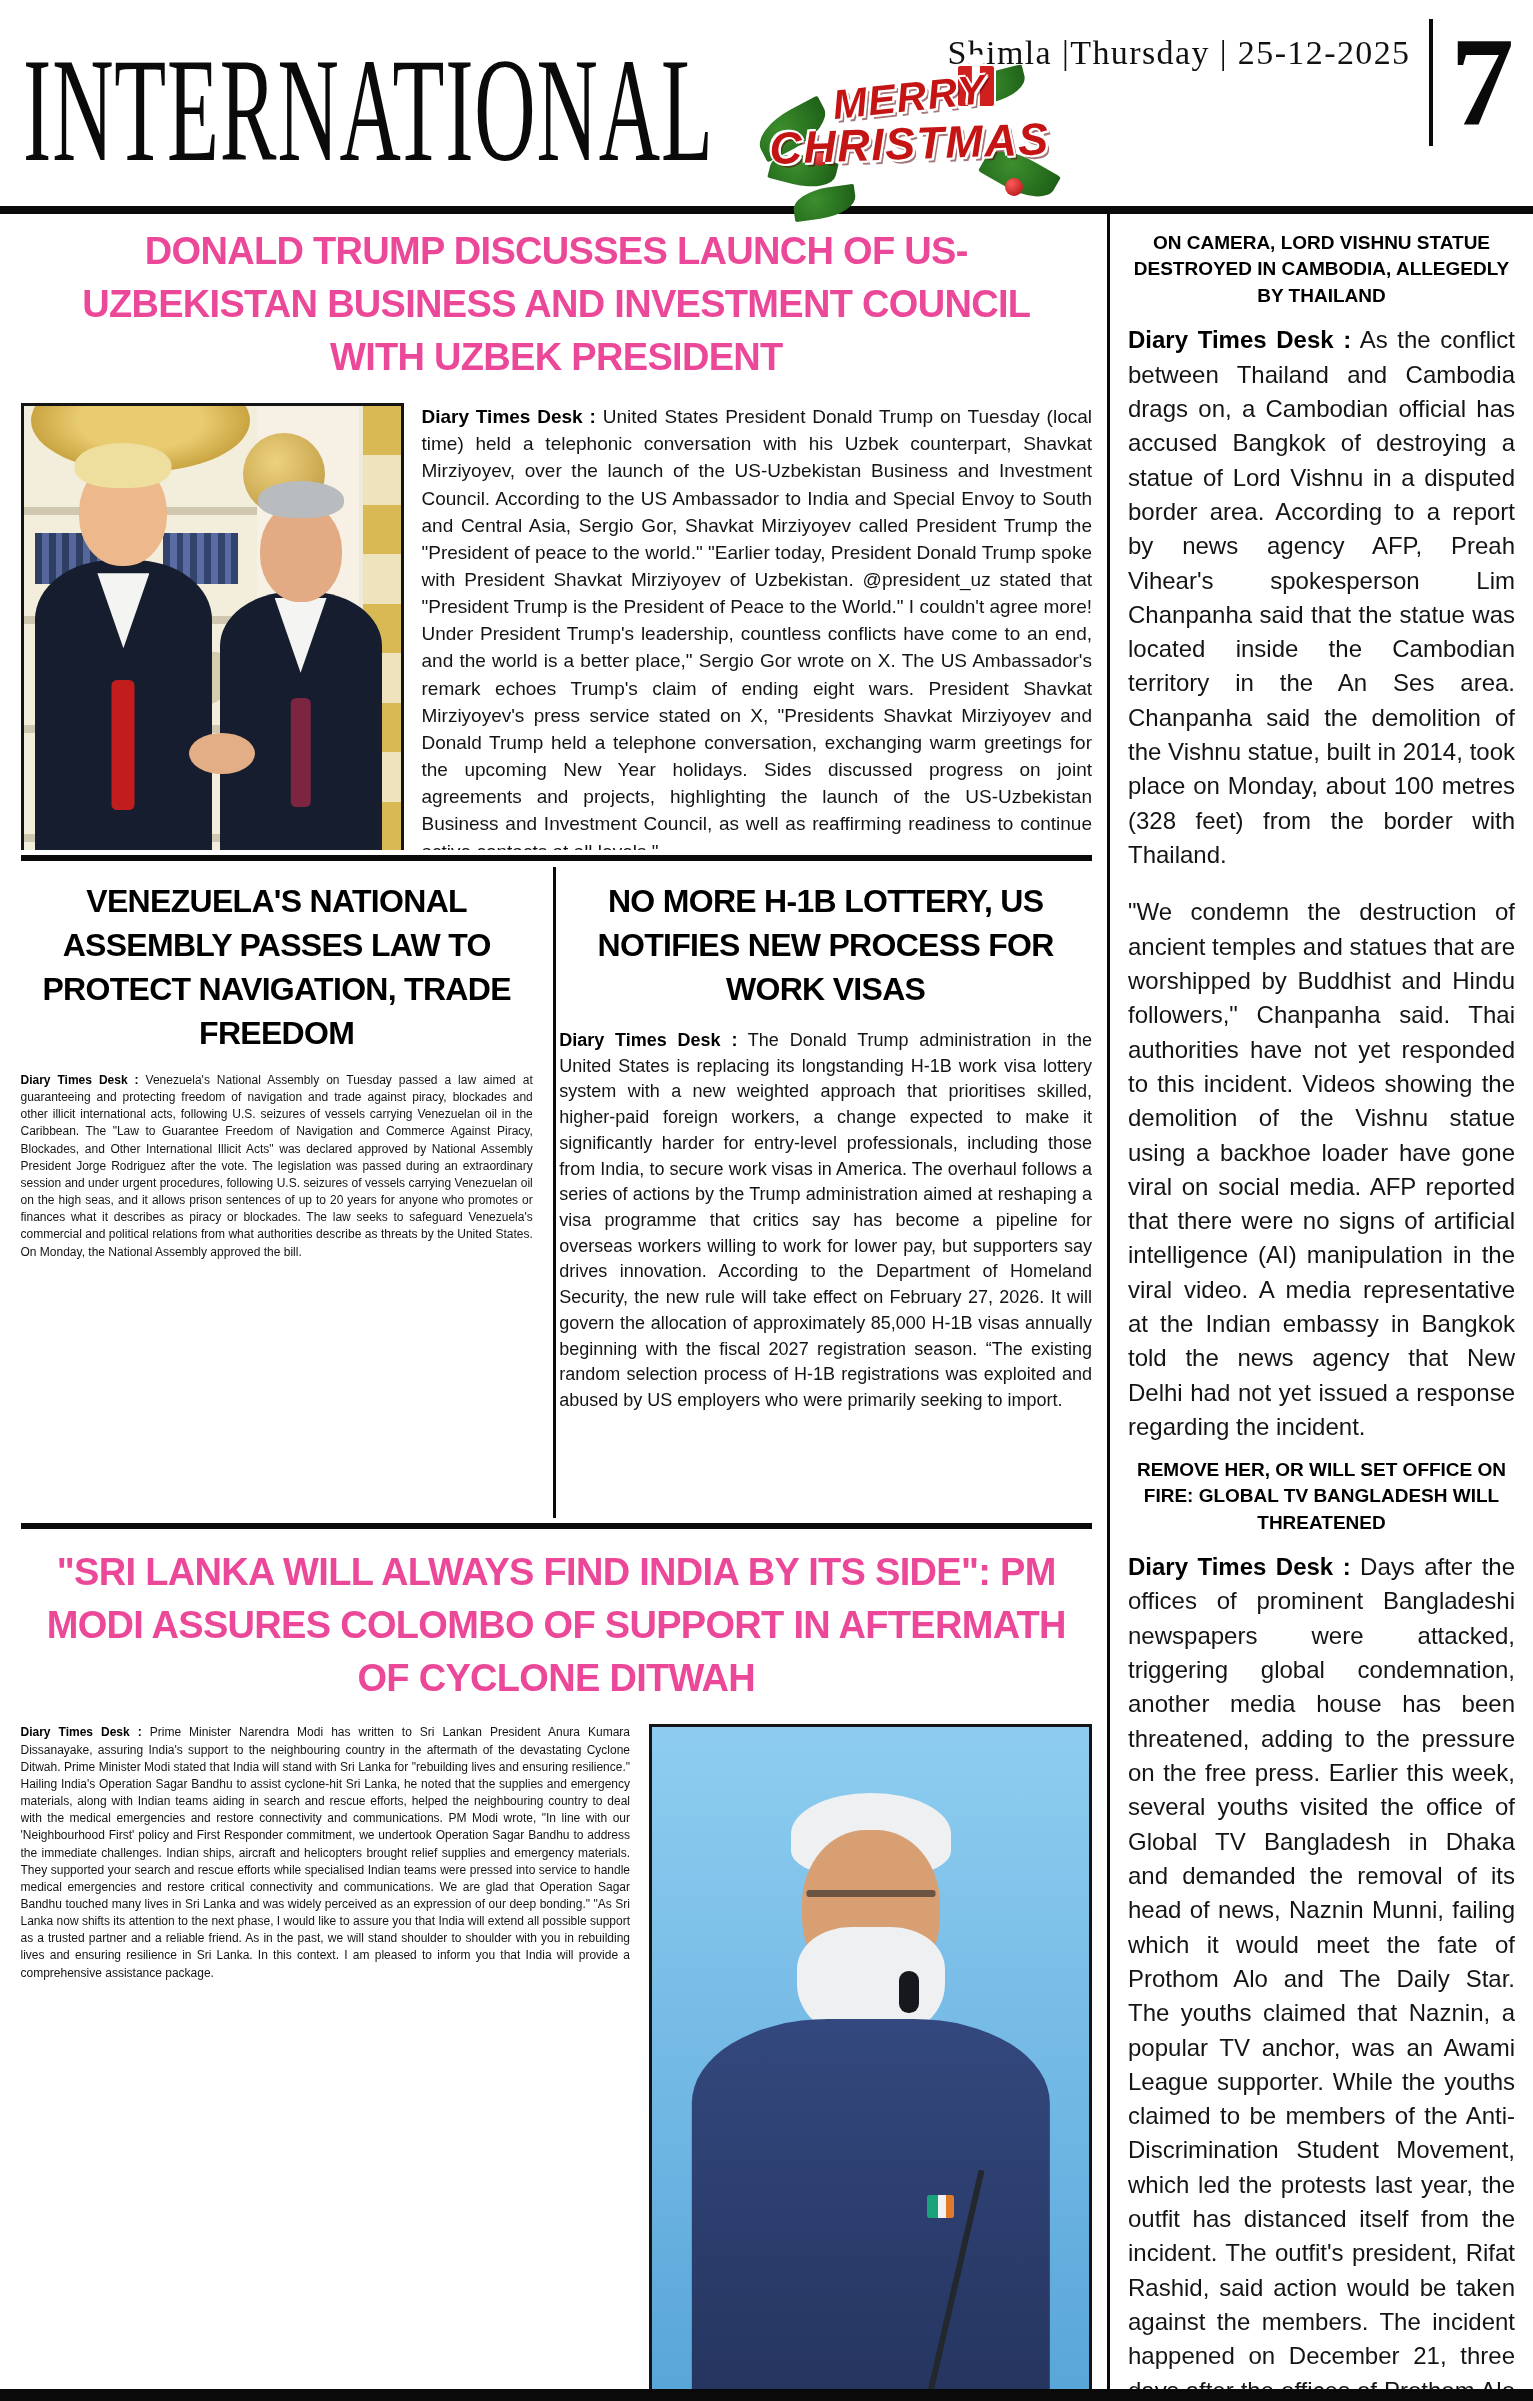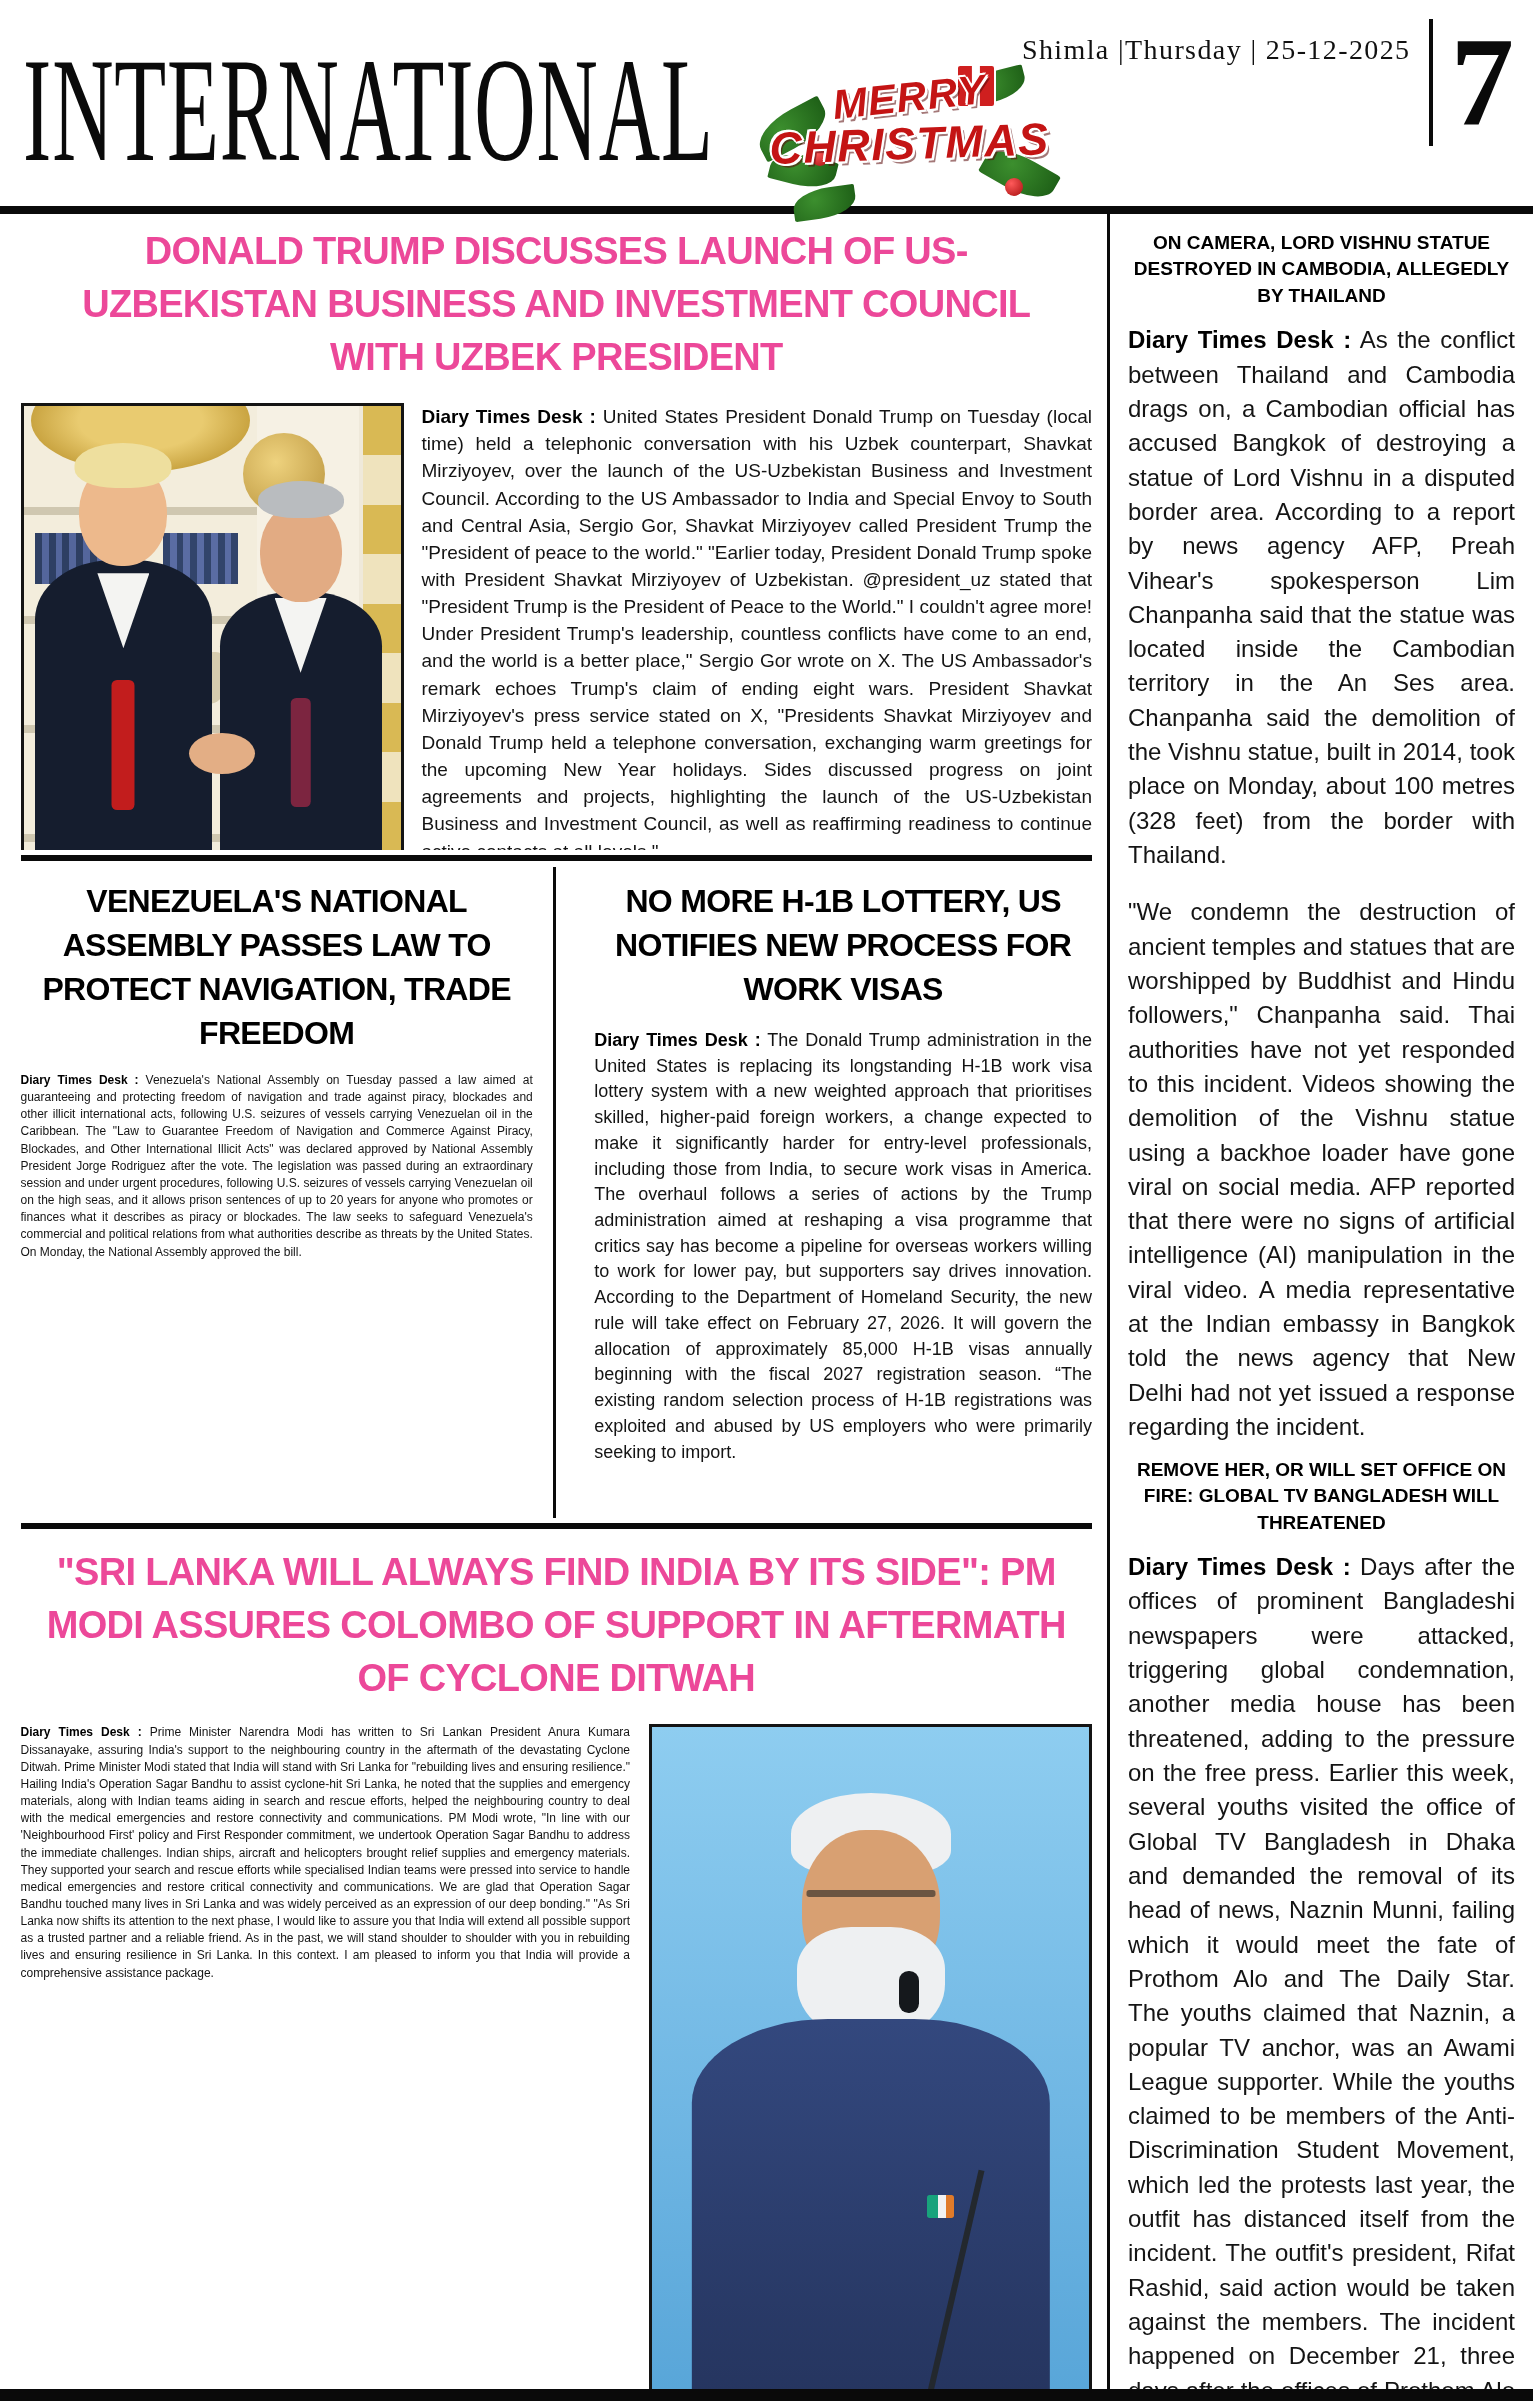--- a/index.html
+++ b/index.html
@@ -16,21 +16,21 @@
     font-family:"Liberation Serif", serif; font-weight:500;
     font-size:137px; letter-spacing:1.4px; color:#0a0a0a; white-space:nowrap;
     transform:scale(0.62,1.08); transform-origin:left center;
   }
   .masthead-right { position:absolute; right:19px; top:19px; display:flex; align-items:stretch; }
   .masthead-text { border-right:4.8px solid #0a0a0a; padding:0 18px 4.1px 6.8px; text-align:center; }
   .masthead {
     font-family:"Liberation Serif", serif; font-size:53px; letter-spacing:2.7px;
     color:#0a0a0a; border-bottom:2.7px solid #0a0a0a; padding:0 4.1px 9.6px 4.1px; white-space:nowrap;
   }
-  .dateline { font-family:"Liberation Serif", serif; font-size:28px; letter-spacing:1.4px; padding-top:15px; white-space:nowrap; }
+  .dateline { font-family:"Liberation Serif", serif; font-size:34px; letter-spacing:1.4px; padding-top:15px; white-space:nowrap; }
   .page-number {
     font-family:"Liberation Serif", serif; font-weight:700; font-size:127px;
     line-height:1.0; padding-left:18px; color:#0a0a0a;
   }
   
   .xmas { position:absolute; left:766px; top:74px; width:287px; height:144px; z-index:5; text-align:center; }
   .holly { position:absolute; background:radial-gradient(circle at 35% 35%, #3c8f2e, #1c5c15); border-radius:60% 5% 60% 5%; }
   .h1 { width:75px; height:36px; left:-11px; top:37px; transform:rotate(-28deg); }
   .h2 { width:66px; height:31px; left:4.1px; top:81px; transform:rotate(14deg); }
   .h3 { width:75px; height:36px; right:-4.1px; top:82px; transform:rotate(30deg); }
@@ -56,21 +56,21 @@
   h2 { font-size:32px; line-height:1.38; text-align:center; font-weight:800; letter-spacing:-0.7px; margin:12.3px 2.7px 16.4px; color:#000; }
   h3 { font-size:19px; line-height:1.4; text-align:center; font-weight:800; margin:12.3px 0 13.7px; color:#000; }
   .body { text-align:justify; font-size:12px; line-height:1.43; color:#141414; }
   .body strong { font-weight:700; color:#000; }
   .hrule { height:6.2px; background:#0a0a0a; margin:5.5px 0; }
   .art-trump { height:636px; overflow:hidden; }
   .trump-row { display:flex; gap:18px; }
   .trump-row .body { flex:1; font-size:19px; }
   .row2 { display:grid; grid-template-columns:1fr 1fr; height:651px; overflow:hidden; }
   .art-venezuela { border-right:3.4px solid #0a0a0a; padding-right:20.5px; }
-  .art-h1b { padding-left:38px; }
+  .art-h1b { padding-left:3px; }
   .art-h1b .body { font-size:18px; }
   .art-modi { height:881px; overflow:hidden; }
   .modi-row { display:flex; gap:19px; }
   .modi-row .body { flex:1; }
   .side-col section { overflow:hidden; }
   .side-col .body { font-size:24px; }
   .para-gap { margin-top:23px; }
   .rule-bottom { position:absolute; bottom:0; left:0; width:100%; height:11.6px; background:#0a0a0a; }
   
   .photo-trump { position:relative; flex:0 0 383px; height:532px; border:3.4px solid #141414; background:#f6f1e4; overflow:hidden; }

